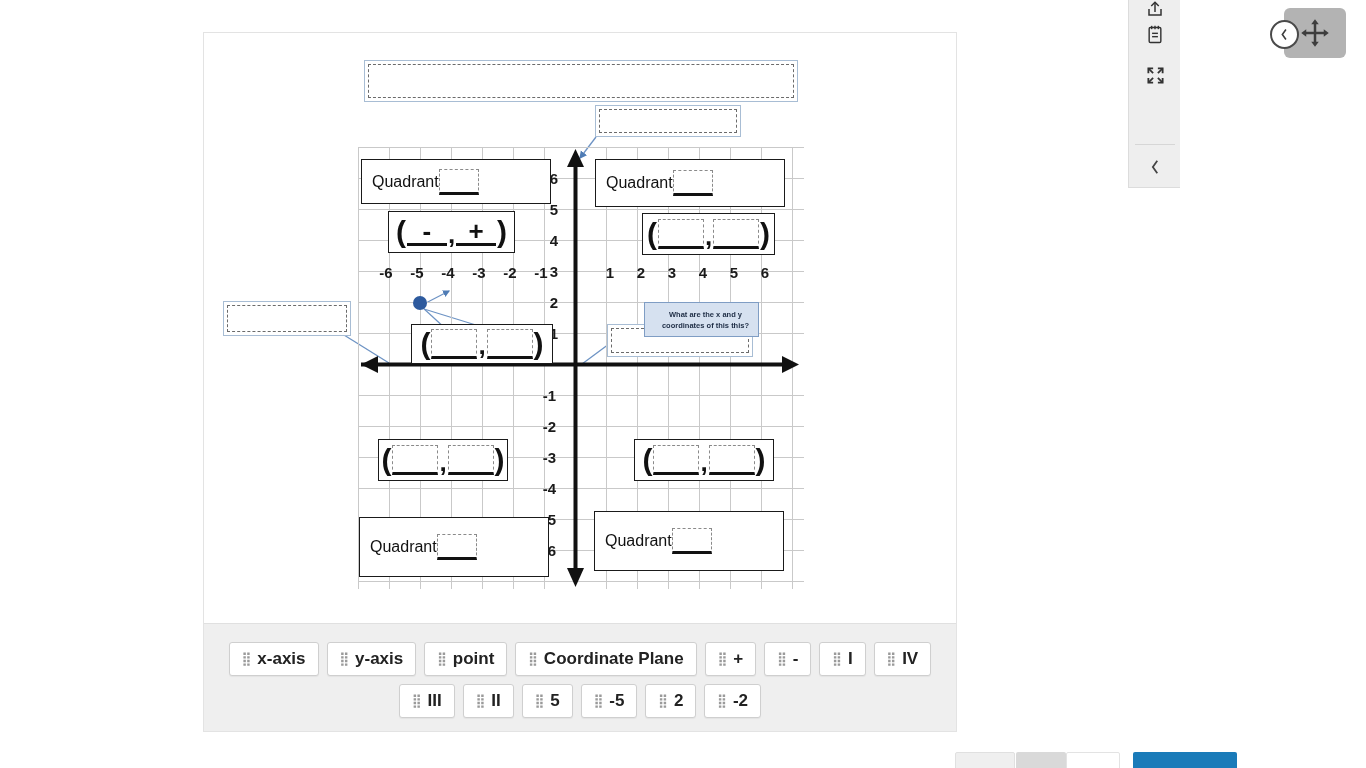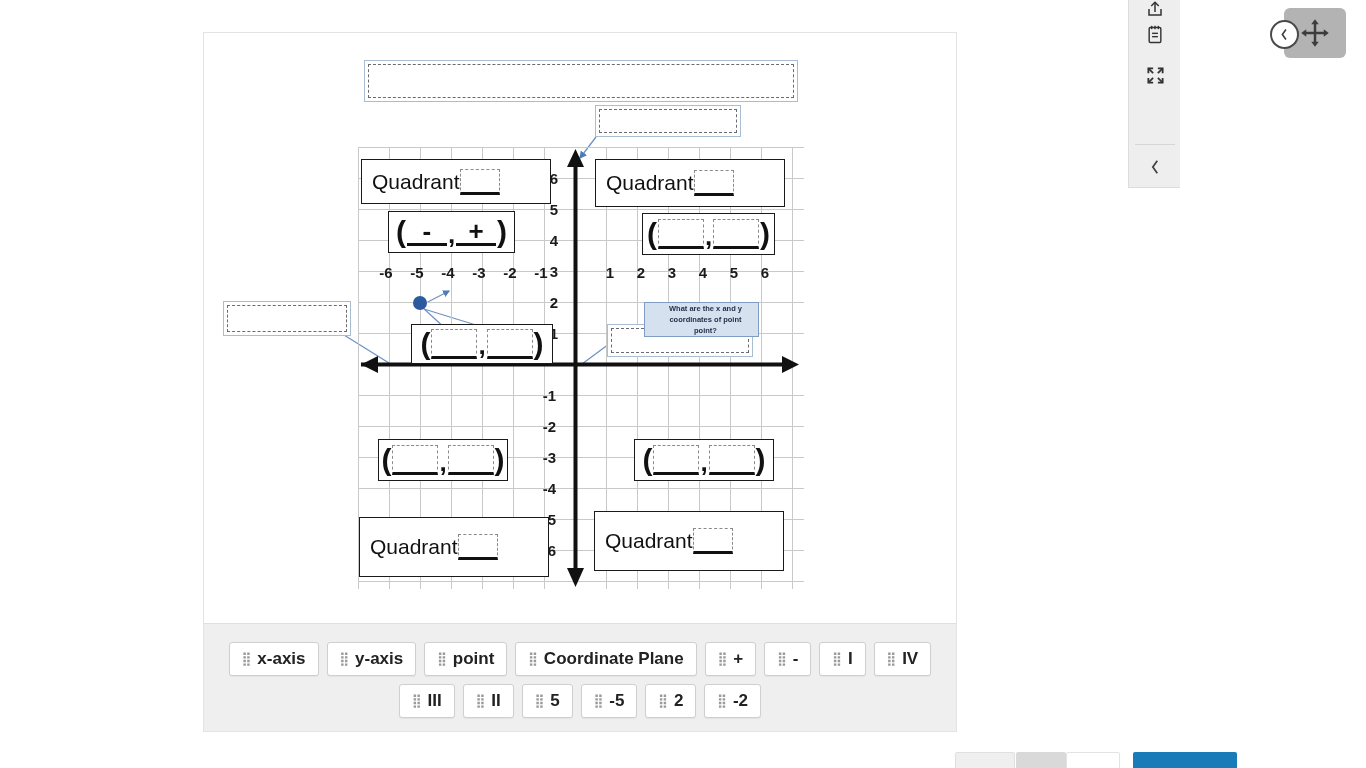--- a/index.html
+++ b/index.html
@@ -61,21 +61,21 @@
   .ws-box {
     position: absolute;
     background: #ffffff;
     border: 1.6px solid #1a1a1a;
     box-sizing: border-box;
     display: flex;
     align-items: center;
     justify-content: center;
   }
   .quadrant-box {
-    font-size: 21px;
+    font-size: 16px;
     color: #111111;
     padding-left: 10px;
     justify-content: flex-start;
     text-align: center;
   }
   .quadrant-word { white-space: nowrap; }
   .coord-box {
     font-size: 26px;
     font-weight: bold;
     color: #111111;
@@ -382,21 +382,21 @@
     <div class="ws-box quadrant-box" style="left:390px; top:478px; width:190px; height:60px;">
       <span class="quadrant-word">Quadrant</span>
       <span class="slot quad"></span>
     </div>
 
     <div class="dropzone" style="left:160px; top:27px; width:434px; height:42px;"></div>
     <div class="dropzone" style="left:391px; top:72px; width:146px; height:32px;"></div>
     <div class="dropzone" style="left:19px; top:268px; width:128px; height:35px;"></div>
     <div class="dropzone" style="left:403px; top:291px; width:146px; height:33px;"></div>
 
-    <div id="question-callout">What are the x and y coordinates of point point?</div>
+    <div id="question-callout">What are the x and y coordinates of this this?</div>
 
   </div>
 
   <div id="word-bank">
     <div class="bank-row">
       <div class="bank-tile">
         <span class="grip">⣿</span>
         <span>x-axis</span>
       </div>
       <div class="bank-tile">

